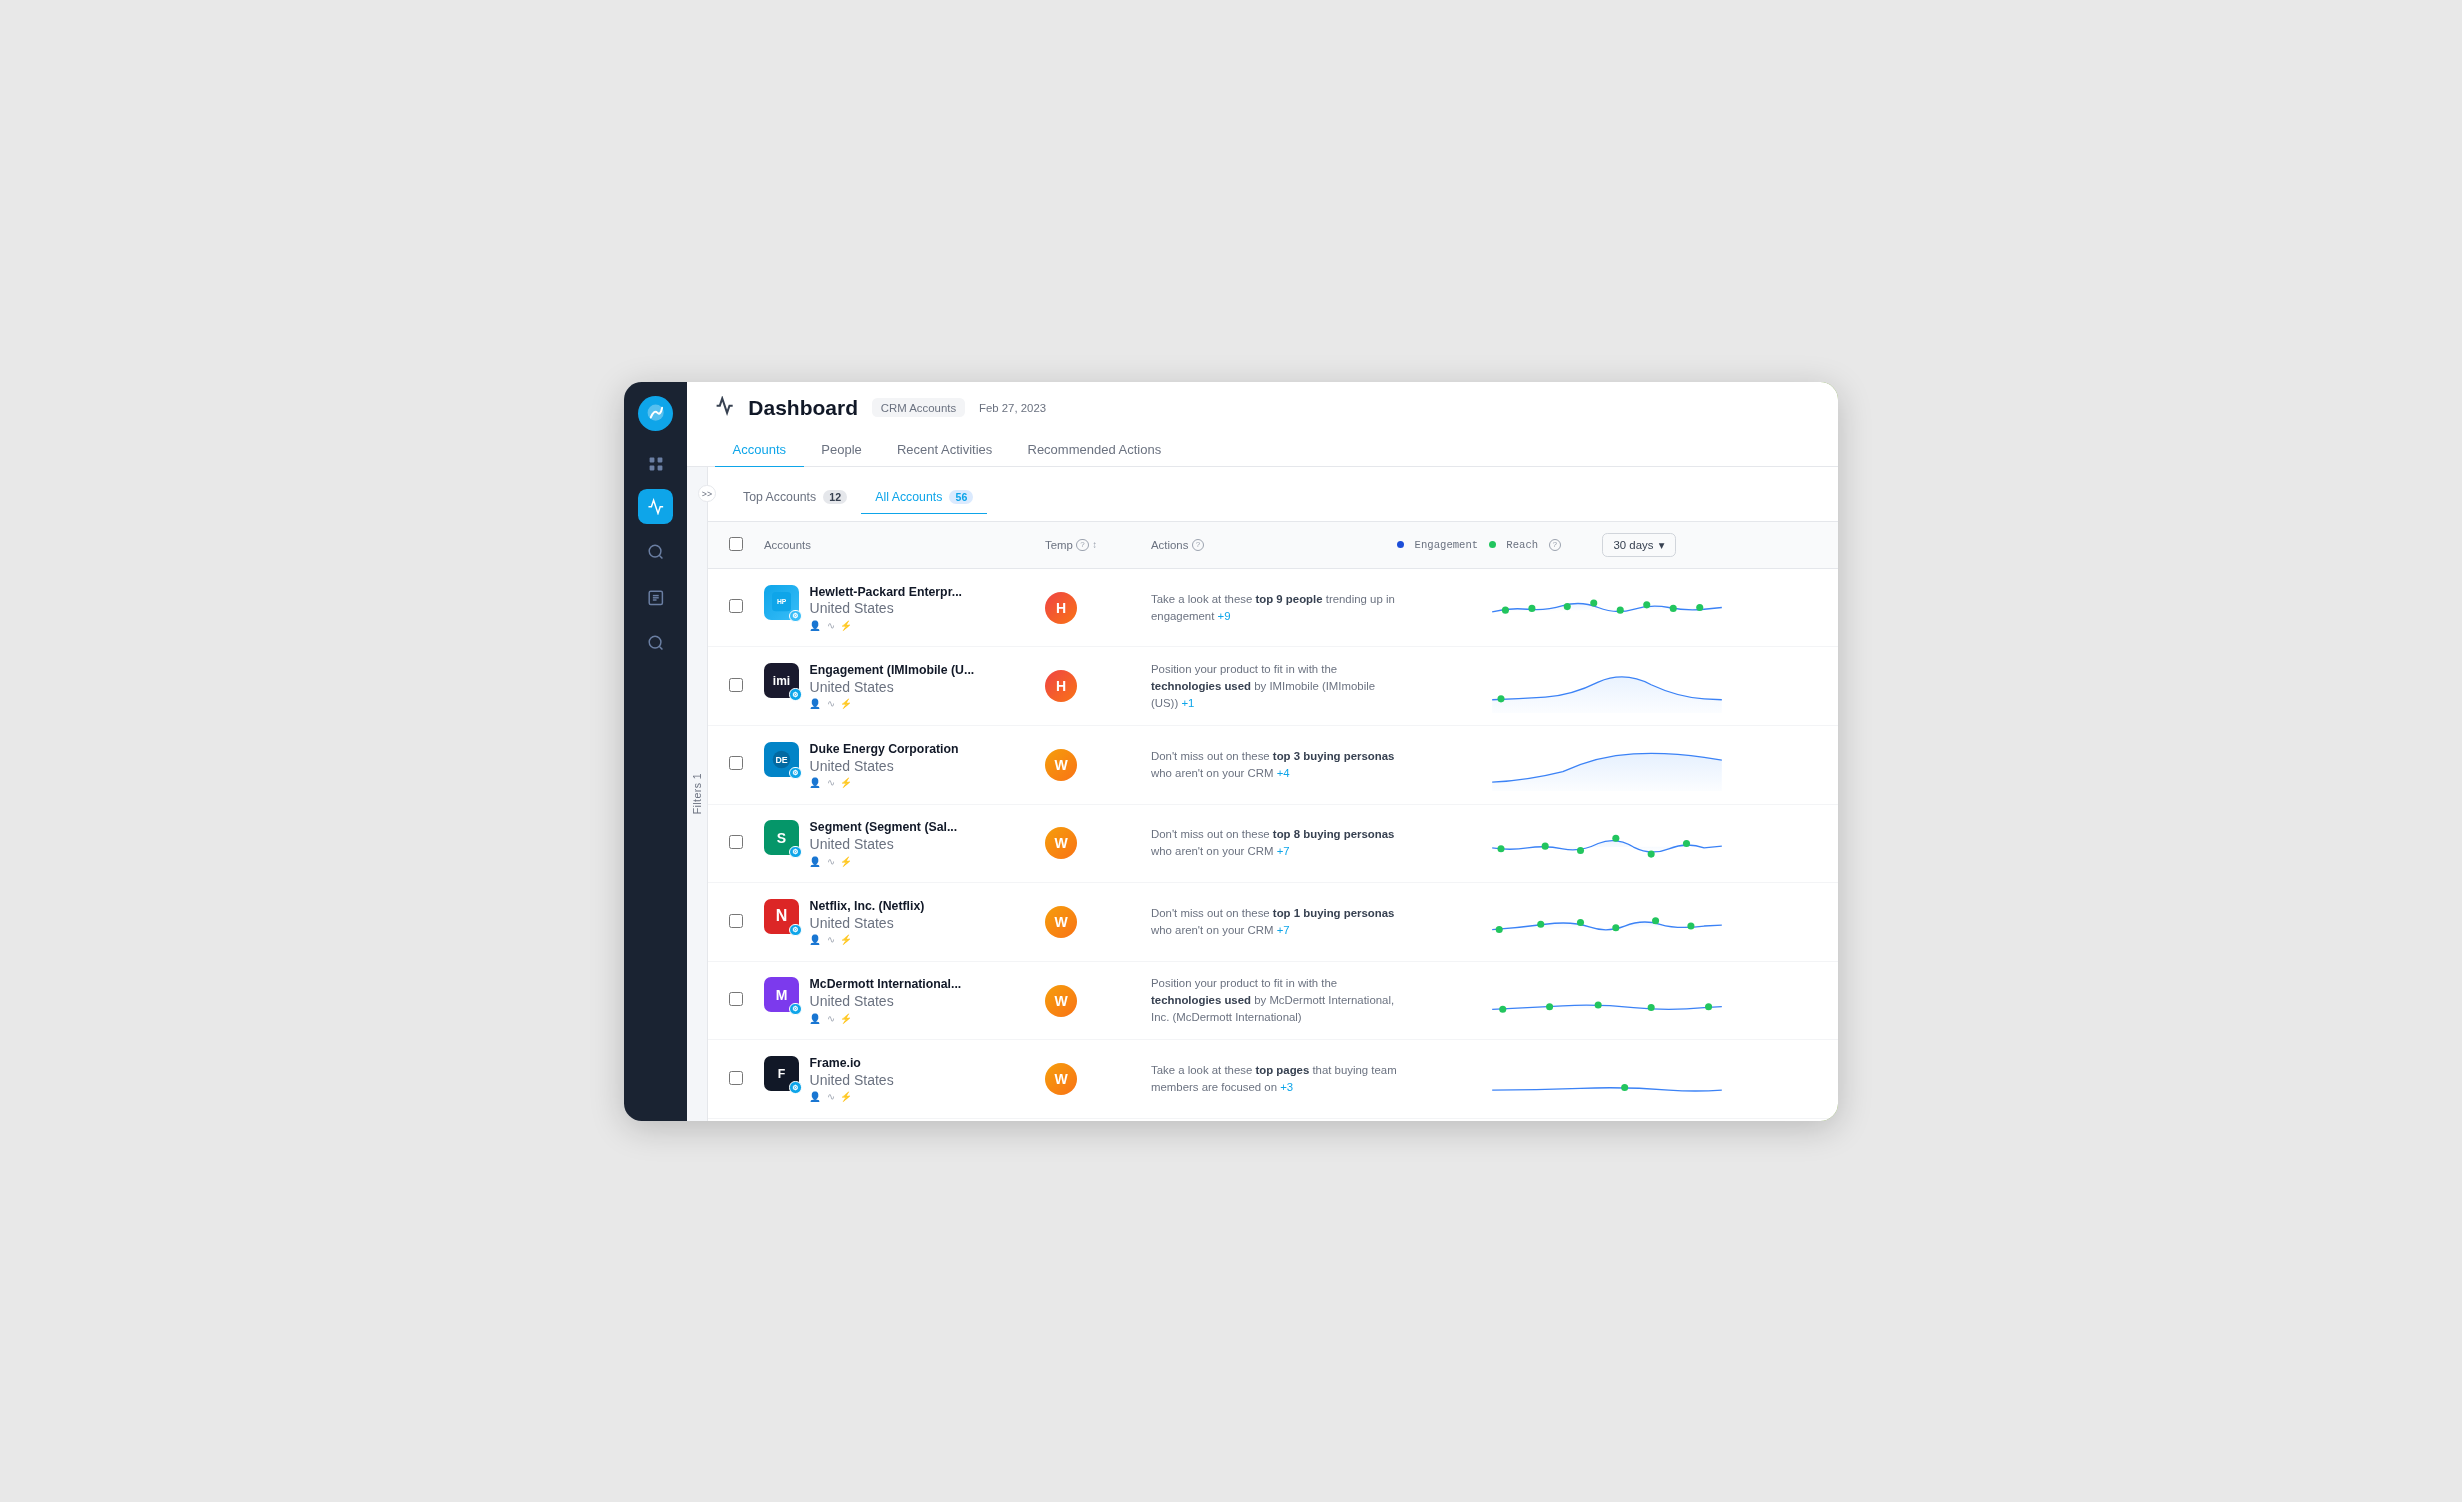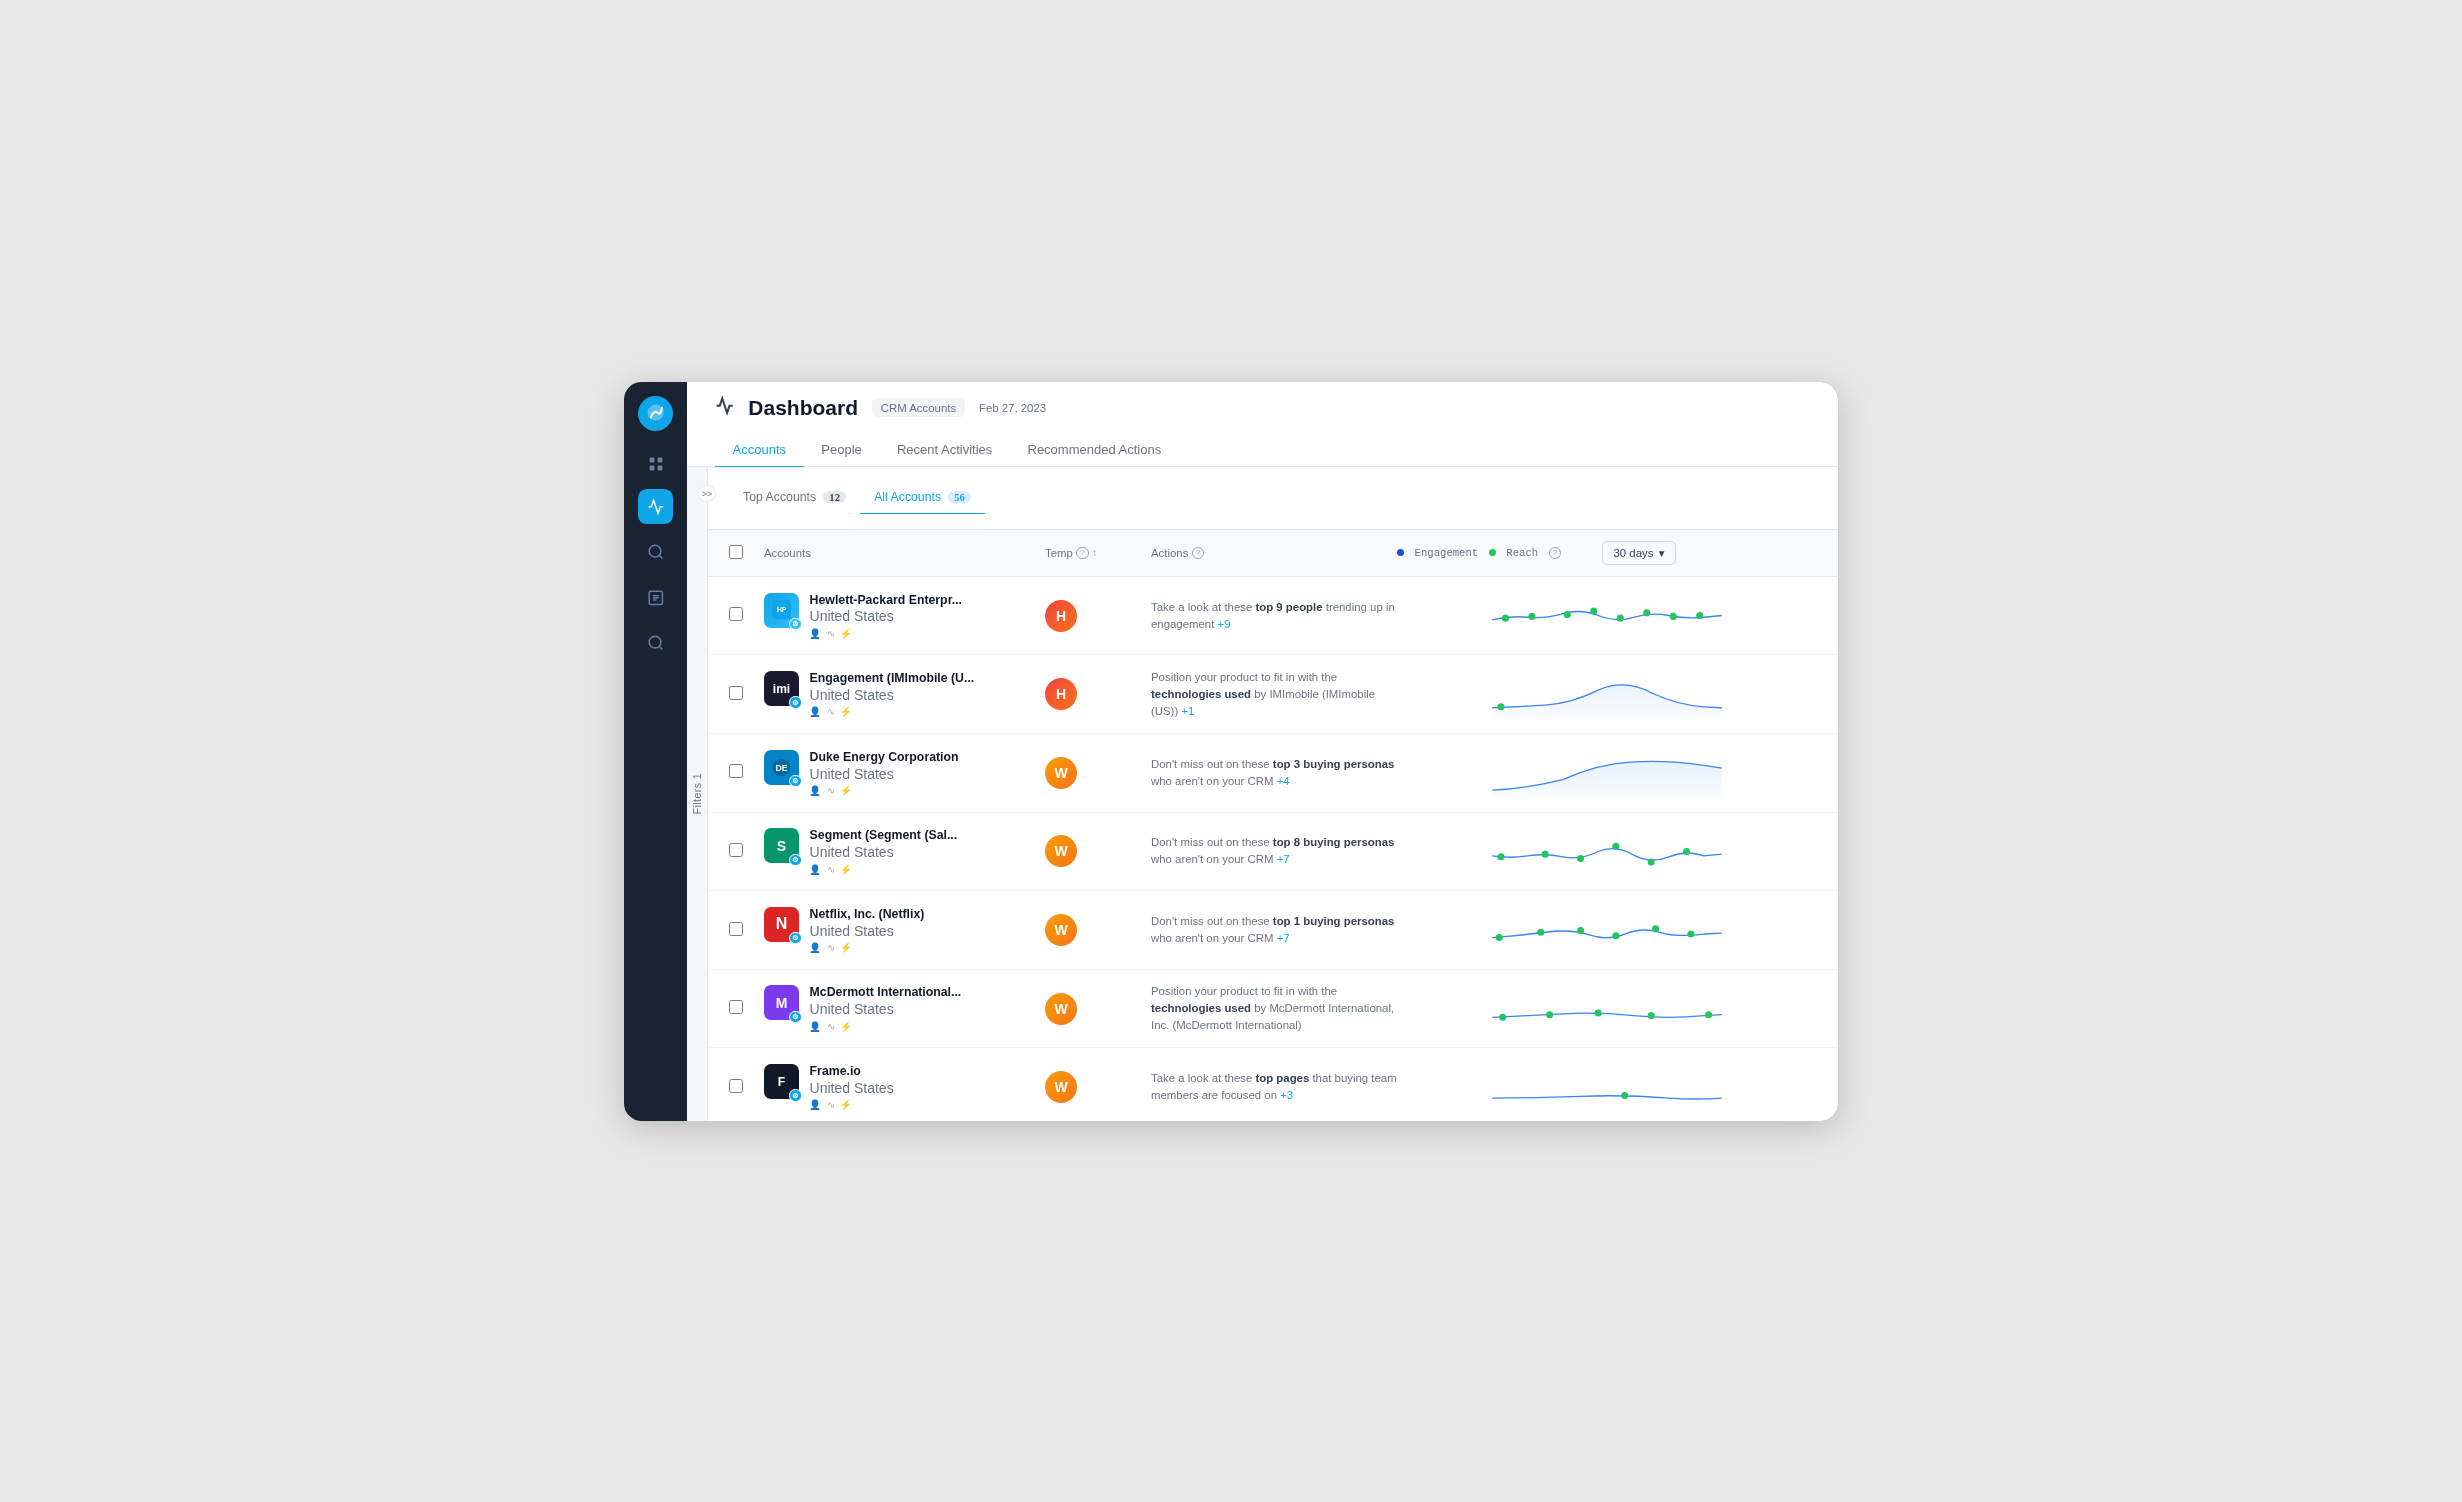--- a/index.html
+++ b/index.html
@@ -195,21 +195,21 @@
     .main-panel {
       flex: 1;
       overflow: auto;
       background: #fff;
     }
 
     
     .sub-tabs {
       display: flex;
       gap: 0;
-      padding: 14px 21px 16px 21px;
+      padding: 14px 21px 8px 21px;
       border-bottom: 0.9px solid #e5e7eb;
     }
 
     .sub-tab {
       padding: 8.8px 14px;
       font-size: 12.3px;
       color: #6b7280;
       cursor: pointer;
       border-bottom: 1.8px solid transparent;
       margin-bottom: -0.9px;
@@ -225,21 +225,20 @@
       text-align: center;
     }
 
     .sub-tab .count {
       background: #e5e7eb;
       color: #374151;
       border-radius: 8.8px;
       padding: 0.9px 6.2px;
       font-size: 10.6px;
       font-weight: 600;
-      font-family: Liberation Serif, serif;
     }
 
     .sub-tab.active .count {
       background: #dbeafe;
       color: #0ea5e9;
     }
 
     
     .table-header {
       display: grid;

